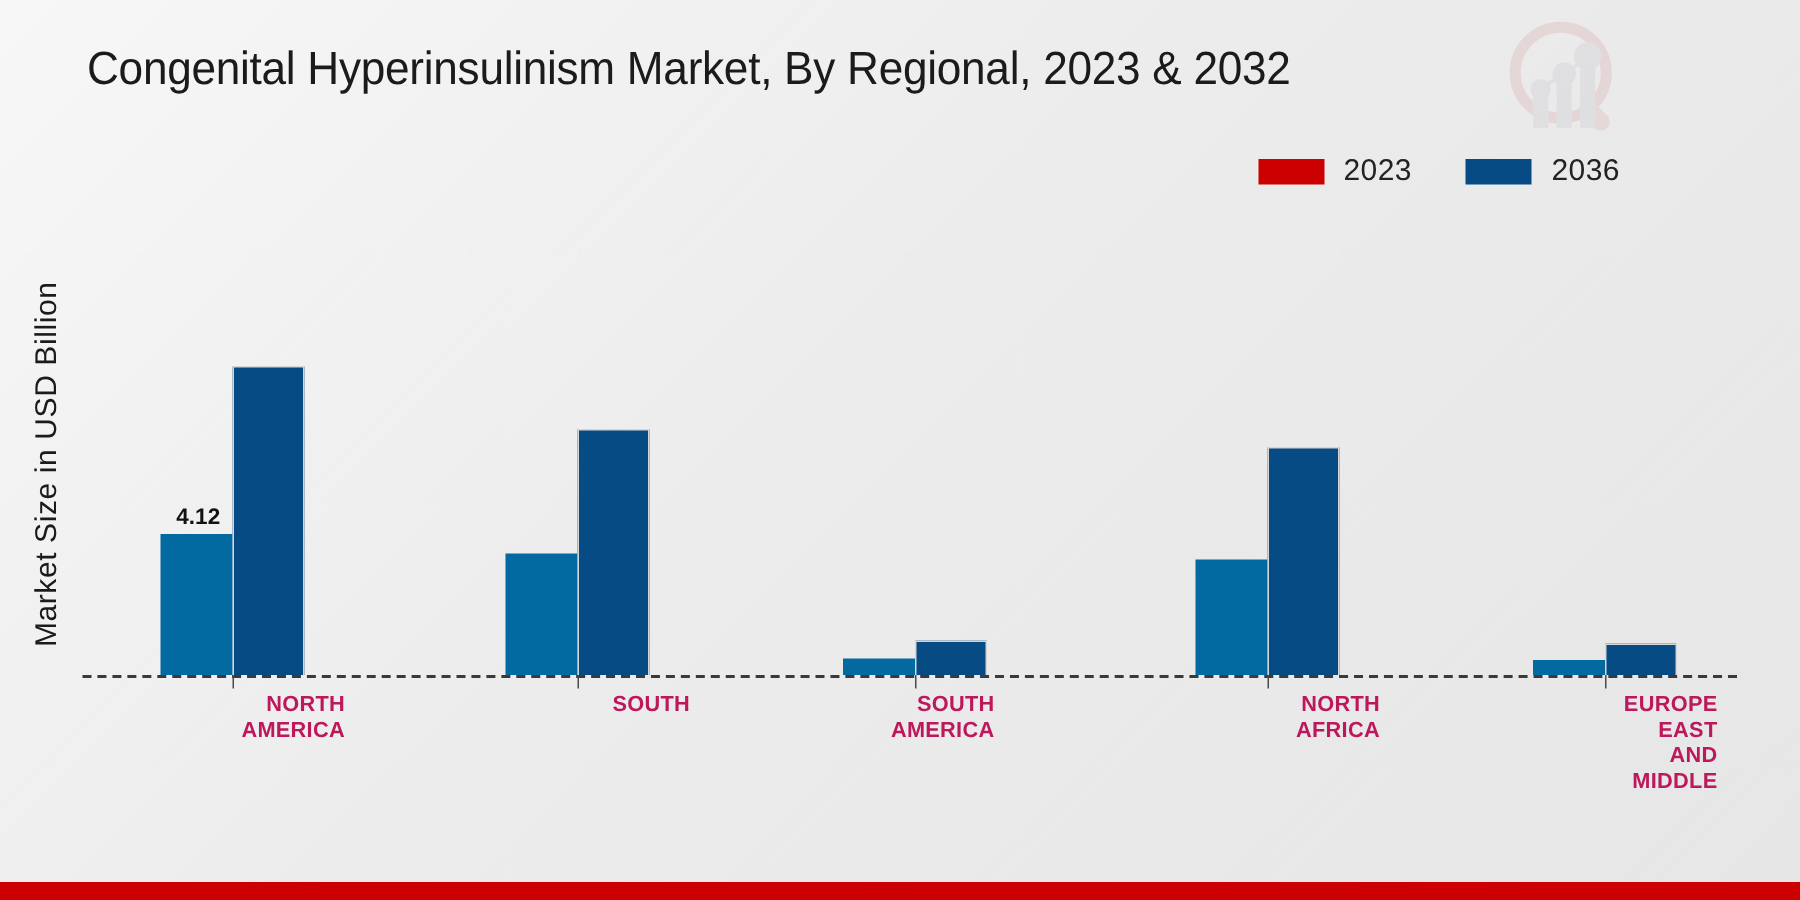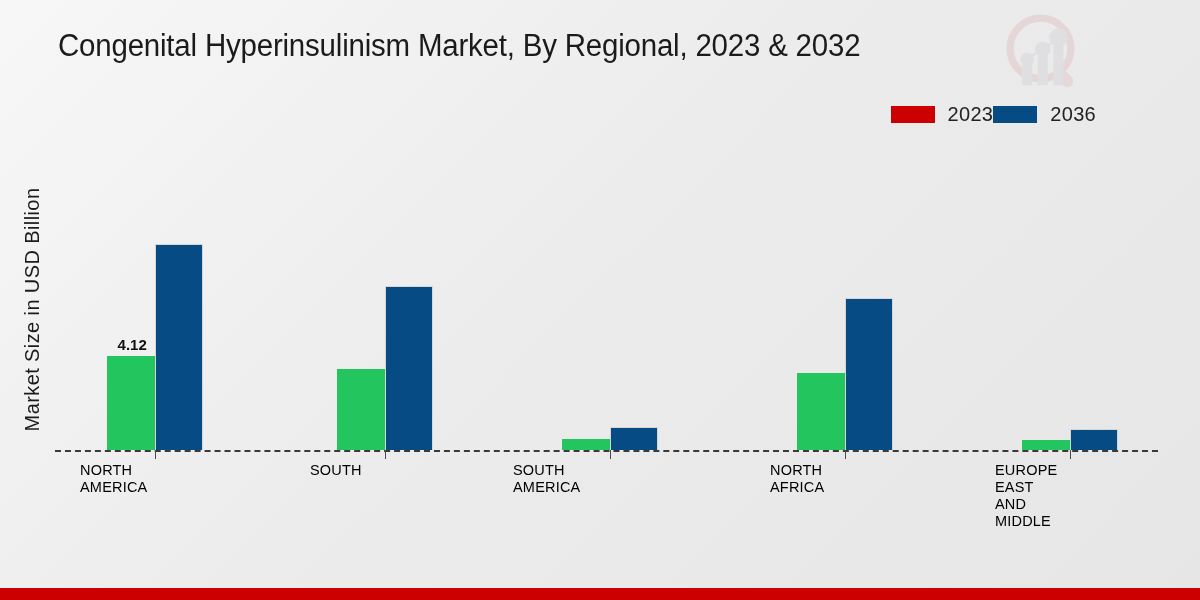--- a/index.html
+++ b/index.html
@@ -20,21 +20,21 @@
   
   .chart-title {
     position:absolute; left:58px; top:28px;
     font-size:31px; font-weight:400; color:#1b1b1b;
     letter-spacing:-.2px; white-space:nowrap;
     font-family:"Liberation Sans", sans-serif;
     transform:scaleX(.95); transform-origin:left center;
   }
 
   
-  .legend { position:absolute; right:104px; top:103px; display:flex; align-items:center; }
+  .legend { position:absolute; right:120px; top:103px; display:flex; align-items:center; gap:36px; }
   .legend-item { display:flex; align-items:center; gap:13px; }
   .legend-swatch { width:44px; height:17px; display:block; }
   .legend-label { font-size:20px; color:#232323; letter-spacing:.3px; }
 
   
   .y-axis-title {
     position:absolute; left:-148px; top:298px; width:360px;
     transform:rotate(-90deg); transform-origin:center center;
     text-align:center; font-size:20px; color:#1b1b1b; letter-spacing:.4px;
     white-space:nowrap;
@@ -44,31 +44,31 @@
   .plot-area { position:absolute; left:0; top:150px; right:0; height:300px; }
   .baseline {
     position:absolute; left:55px; right:42px; top:300px; height:0;
     border-top:2px dashed #3a3a3a;
   }
   .bars-layer { position:absolute; left:0; top:0; right:0; height:300px; }
 
   .group { position:absolute; bottom:0; height:300px; }
   .group-inner { position:absolute; bottom:0; left:0; display:flex; align-items:flex-end; height:300px; }
   .bar { width:48px; position:relative; }
-  .bar.s2023 { background:#22c55e; }
+  .bar.s2023 { background:#0369a1; }
   .bar.s2032 { background:#074b85; border:1px solid #d6d6d6; border-bottom:none; }
   .bar-value {
     position:absolute; bottom:100%; left:50%; transform:translateX(-46%);
     margin-bottom:3px; font-size:15px; font-weight:bold; color:#111; white-space:nowrap;
   }
   .tick { position:absolute; top:300px; width:1px; height:9px; background:#4a4a4a; }
 
   .cat-label {
-    position:absolute; top:312px; width:150px; text-align:left;
-    font-size:14.5px; line-height:17px; color:#000000; letter-spacing:.2px;
+    position:absolute; top:312px; width:150px; text-align:right;
+    font-size:14.5px; line-height:17px; color:#be185d; letter-spacing:.2px;font-weight:bold;
   }
 
   
   .bottom-strip { position:absolute; left:0; right:0; bottom:0; height:12px; background:#cc0000; }
 </style>
 </head>
 <body>
 
 <div id="chart-root">
 

